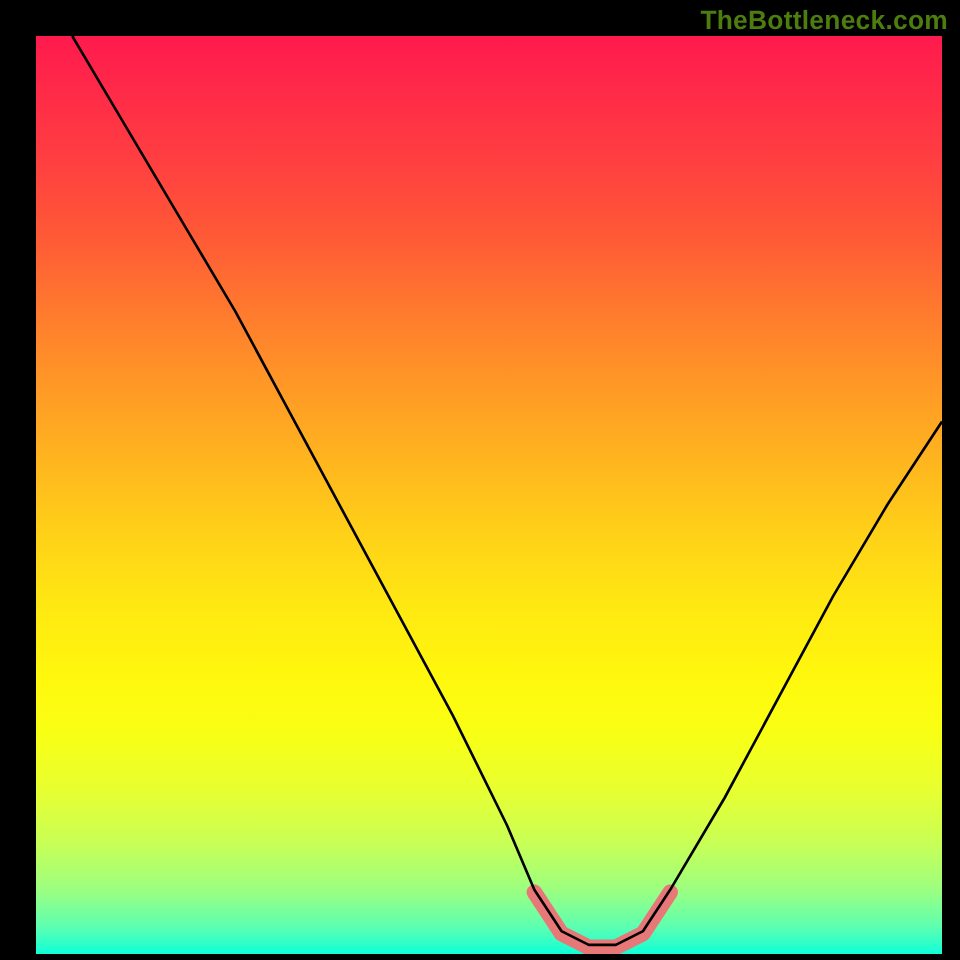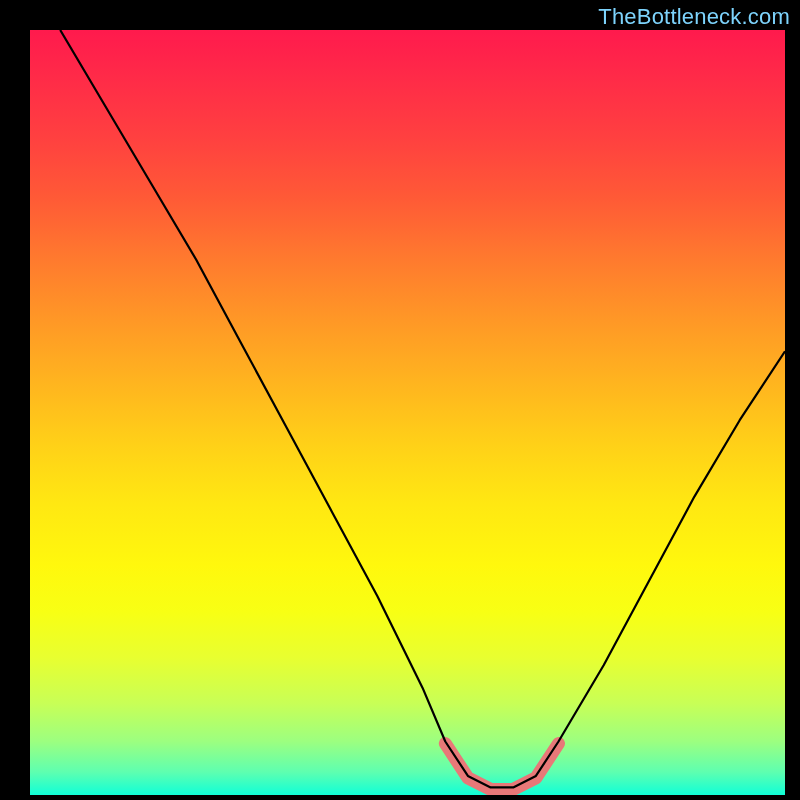--- a/index.html
+++ b/index.html
@@ -8,23 +8,23 @@
     height: 800px;
     background: #000;
     position: relative;
     overflow: hidden;
     font-family: Arial, sans-serif;
   }
   .watermark {
     position: absolute;
     top: 4px;
     right: 10px;
-    color: #7dd3fc;
+    color: #4d7c0f;
     font-size: 22px;
-    font-weight: 400;
+    font-weight: 700;
     z-index: 10;
     letter-spacing: 0.2px;
   }
   .plot-frame {
     position: absolute;
     left: 30px;
     top: 30px;
     width: 755px;
     height: 765px;
     background: #000;

